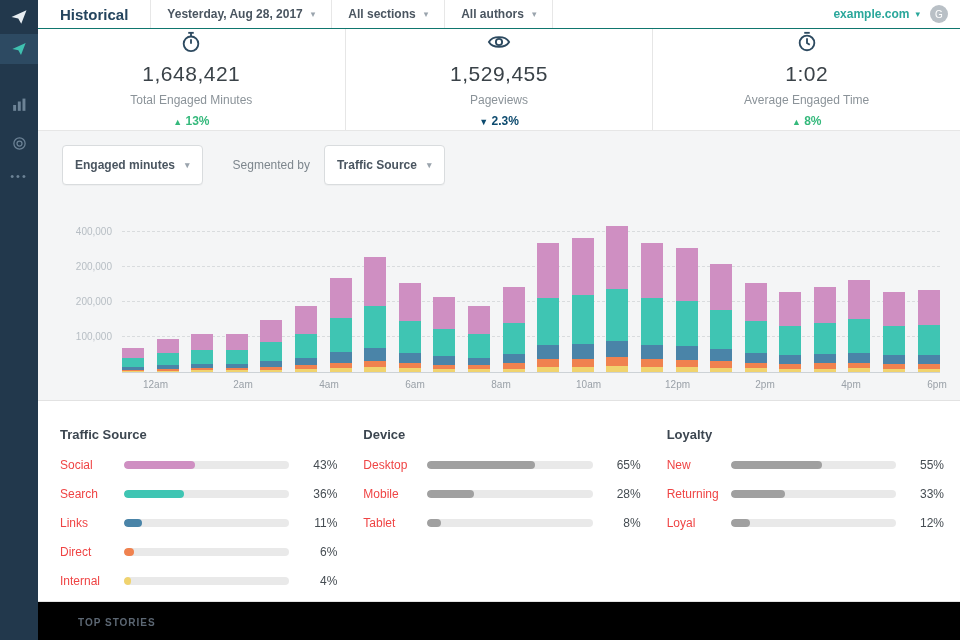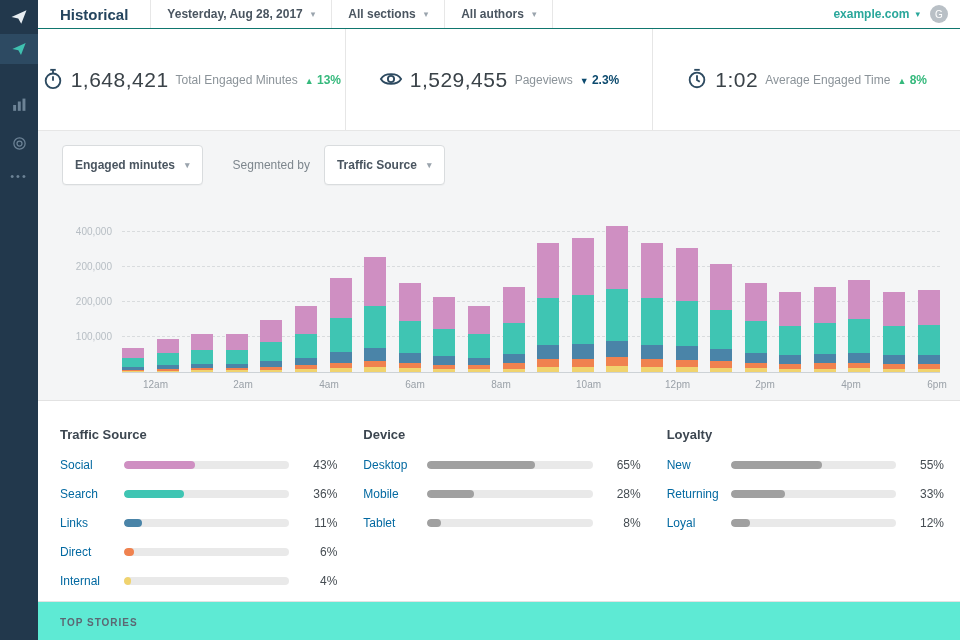--- a/index.html
+++ b/index.html
@@ -24,21 +24,21 @@
   .dropdown { display:flex; align-items:center; gap:8px; padding:0 16px; border-left:1px solid #e7e7e7; border-right:1px solid #e7e7e7; margin-right:-1px;
     font-size:12px; font-weight:bold; color:#4a5560; cursor:pointer; }
   .caret { font-size:9px; color:#9aa4ad; }
   .topbar .spacer { flex:1; }
   .domain-select { display:flex; align-items:center; gap:6px; padding:0 10px; font-size:12px; font-weight:bold; color:#2aa79b; cursor:pointer;text-align:right; }
   .avatar { width:18px; height:18px; border-radius:50%; background:#b9c0c6; color:#fff; font-size:10px;
     display:flex; align-items:center; justify-content:center; margin:auto 12px auto 0; }
 
   
   .stats { height:119px; display:flex; border-bottom:1px solid #e6e6e6; background:#fff; }
-  .stat { flex:1; display:flex; flex-direction:row; align-items:center; justify-content:center; gap:7px; }
+  .stat { flex:1; display:flex; flex-direction:column; align-items:center; justify-content:center; gap:7px; }
   .stat + .stat { border-left:1px solid #e6e6e6; }
   .stat .s-icon { color:#2d4a60; height:24px; }
   .stat .value { font-size:21px; color:#3a4248; letter-spacing:0.5px; }
   .stat .label { font-size:12px; color:#8b9399; }
   .stat .delta { font-size:12px; font-weight:bold; color:#35b97c; }
   .stat .delta.down { color:#0c4a6e; }
   .stat .delta .tri { font-size:9px; }
 
   
   .chart-section { background:#f4f5f6; padding-bottom:10px; border-bottom:1px solid #e2e2e2; }
@@ -54,27 +54,27 @@
   .bar { flex:0 0 22px; height:100%; display:flex; flex-direction:column; justify-content:flex-end; }
   .seg { width:100%; }
   .xaxis { display:flex; justify-content:space-between; margin:6px 20px 0 84px; }
   .xslot { flex:0 0 22px; text-align:center; font-size:10px; color:#9aa1a8; white-space:nowrap;margin-left:21px; }
 
   
   .panels { display:flex; gap:26px; padding:26px 16px 0 22px; background:#fff; height:200px; }
   .panel { flex:1; }
   .panel h3 { font-size:13px; color:#3c4650; margin-bottom:16px; }
   .prow { display:flex; align-items:center; margin-bottom:15px; }
-  .prow .plabel { width:64px; font-size:12px; color:#0369a1; }
+  .prow .plabel { width:64px; font-size:12px; color:#ef4444; }
   .track { flex:1; height:8px; border-radius:4px; background:#e9e9e9; overflow:hidden; margin-right:14px; }
   .fill { height:100%; border-radius:4px; }
   .pval { width:34px; text-align:right; font-size:12px; color:#454c52; }
 
   
-  .footer { border-top:1px solid #e3e3e3; background:#5eead4; padding:10px 0 10px 22px; }
+  .footer { border-top:1px solid #e3e3e3; background:#000000; padding:10px 0 10px 40px; }
   .footer .ts { font-size:10px; font-weight:bold; letter-spacing:1px; color:#5c6773; }
 </style>
 </head>
 <body>
 
 <div class="app">
 
   <nav class="sidebar">
     <div class="side-logo">
       <svg width="18" height="18" viewBox="0 0 24 24">

